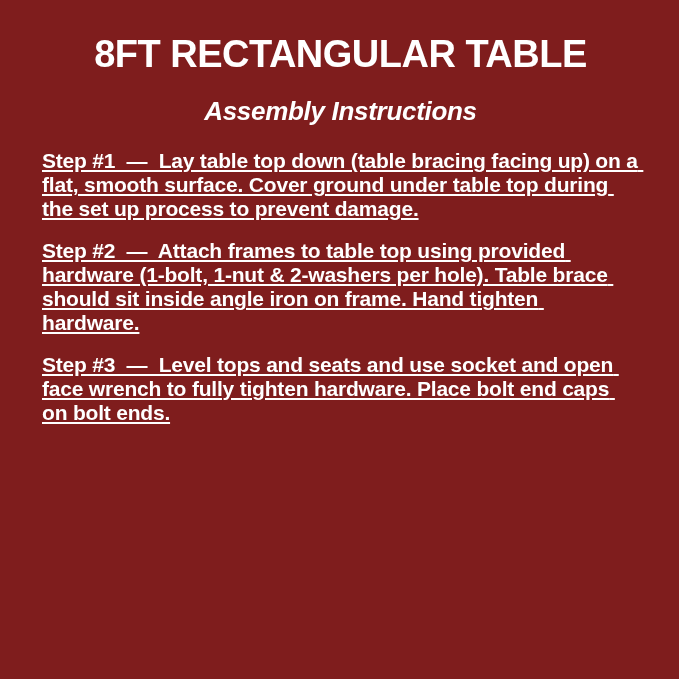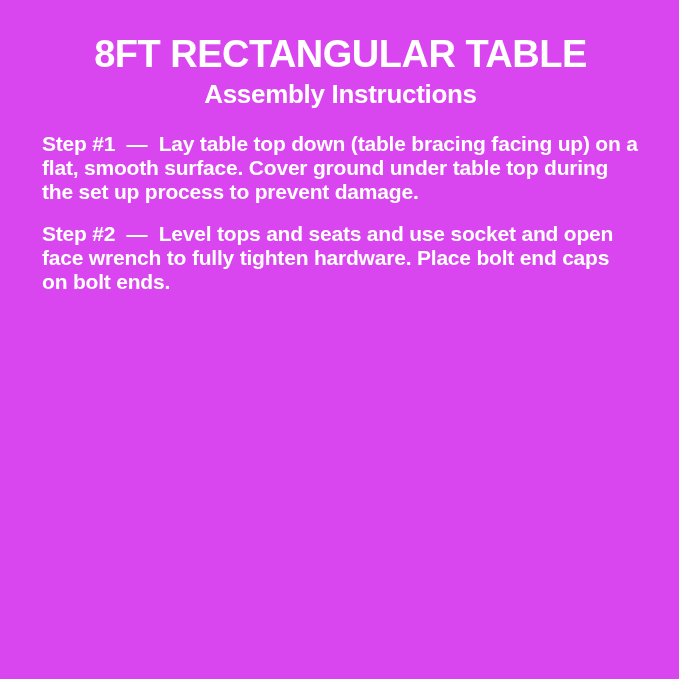--- a/index.html
+++ b/index.html
@@ -4,61 +4,64 @@
 <style>
   html, body {
     margin: 0;
     padding: 0;
     background: #000000;
   }
   .sheet {
     position: relative;
     width: 679px;
     height: 679px;
-    background: #d946ef;
+    background: #7f1d1d;
     color: #ffffff;
     font-family: "Liberation Sans", sans-serif;
     font-weight: 700;
     box-sizing: border-box;
     padding: 34px 40px 0 42px;
     overflow: hidden;
   }
   .title {
     margin: 0;
     text-align: center;
     font-size: 38px;
     line-height: 1.1;
     font-weight: 800;
     letter-spacing: -0.5px;
     white-space: nowrap;
   }
   .subtitle {
-    margin: 4px 0 0 0;
+    margin: 21px 0 0 0;
     text-align: center;
     font-size: 26px;
     line-height: 1.1;
     font-weight: 800;
     letter-spacing: -0.3px;
+    font-style: italic;
   }
   .steps {
     margin-top: 24px;
   }
   .step {
     margin: 0 0 18px 0;
     font-size: 21px;
     line-height: 24px;
     font-weight: 700;
     letter-spacing: -0.2px;
     white-space: pre-wrap;
+    text-decoration: underline;
   }
 </style>
 </head>
 <body>
 
 <div class="sheet">
   <h1 class="title">8FT RECTANGULAR TABLE</h1>
   <h2 class="subtitle">Assembly Instructions</h2>
 
   <div class="steps">
     <p class="step">Step #1  —  Lay table top down (table bracing facing up) on a flat, smooth surface. Cover ground under table top during the set up process to prevent damage.</p>
-    <p class="step">Step #2  —  Level tops and seats and use socket and open face wrench to fully tighten hardware. Place bolt end caps on bolt ends.</p>
+    <p class="step">Step #2  —  Attach frames to table top using provided hardware (1-bolt, 1-nut &amp; 2-washers per hole). Table brace should sit inside angle iron on frame. Hand tighten hardware.</p>
+    <p class="step">Step #3  —  Level tops and seats and use socket and open face wrench to fully tighten hardware. Place bolt end caps on bolt ends.</p>
   </div>
 </div>
 
 </body></html>

